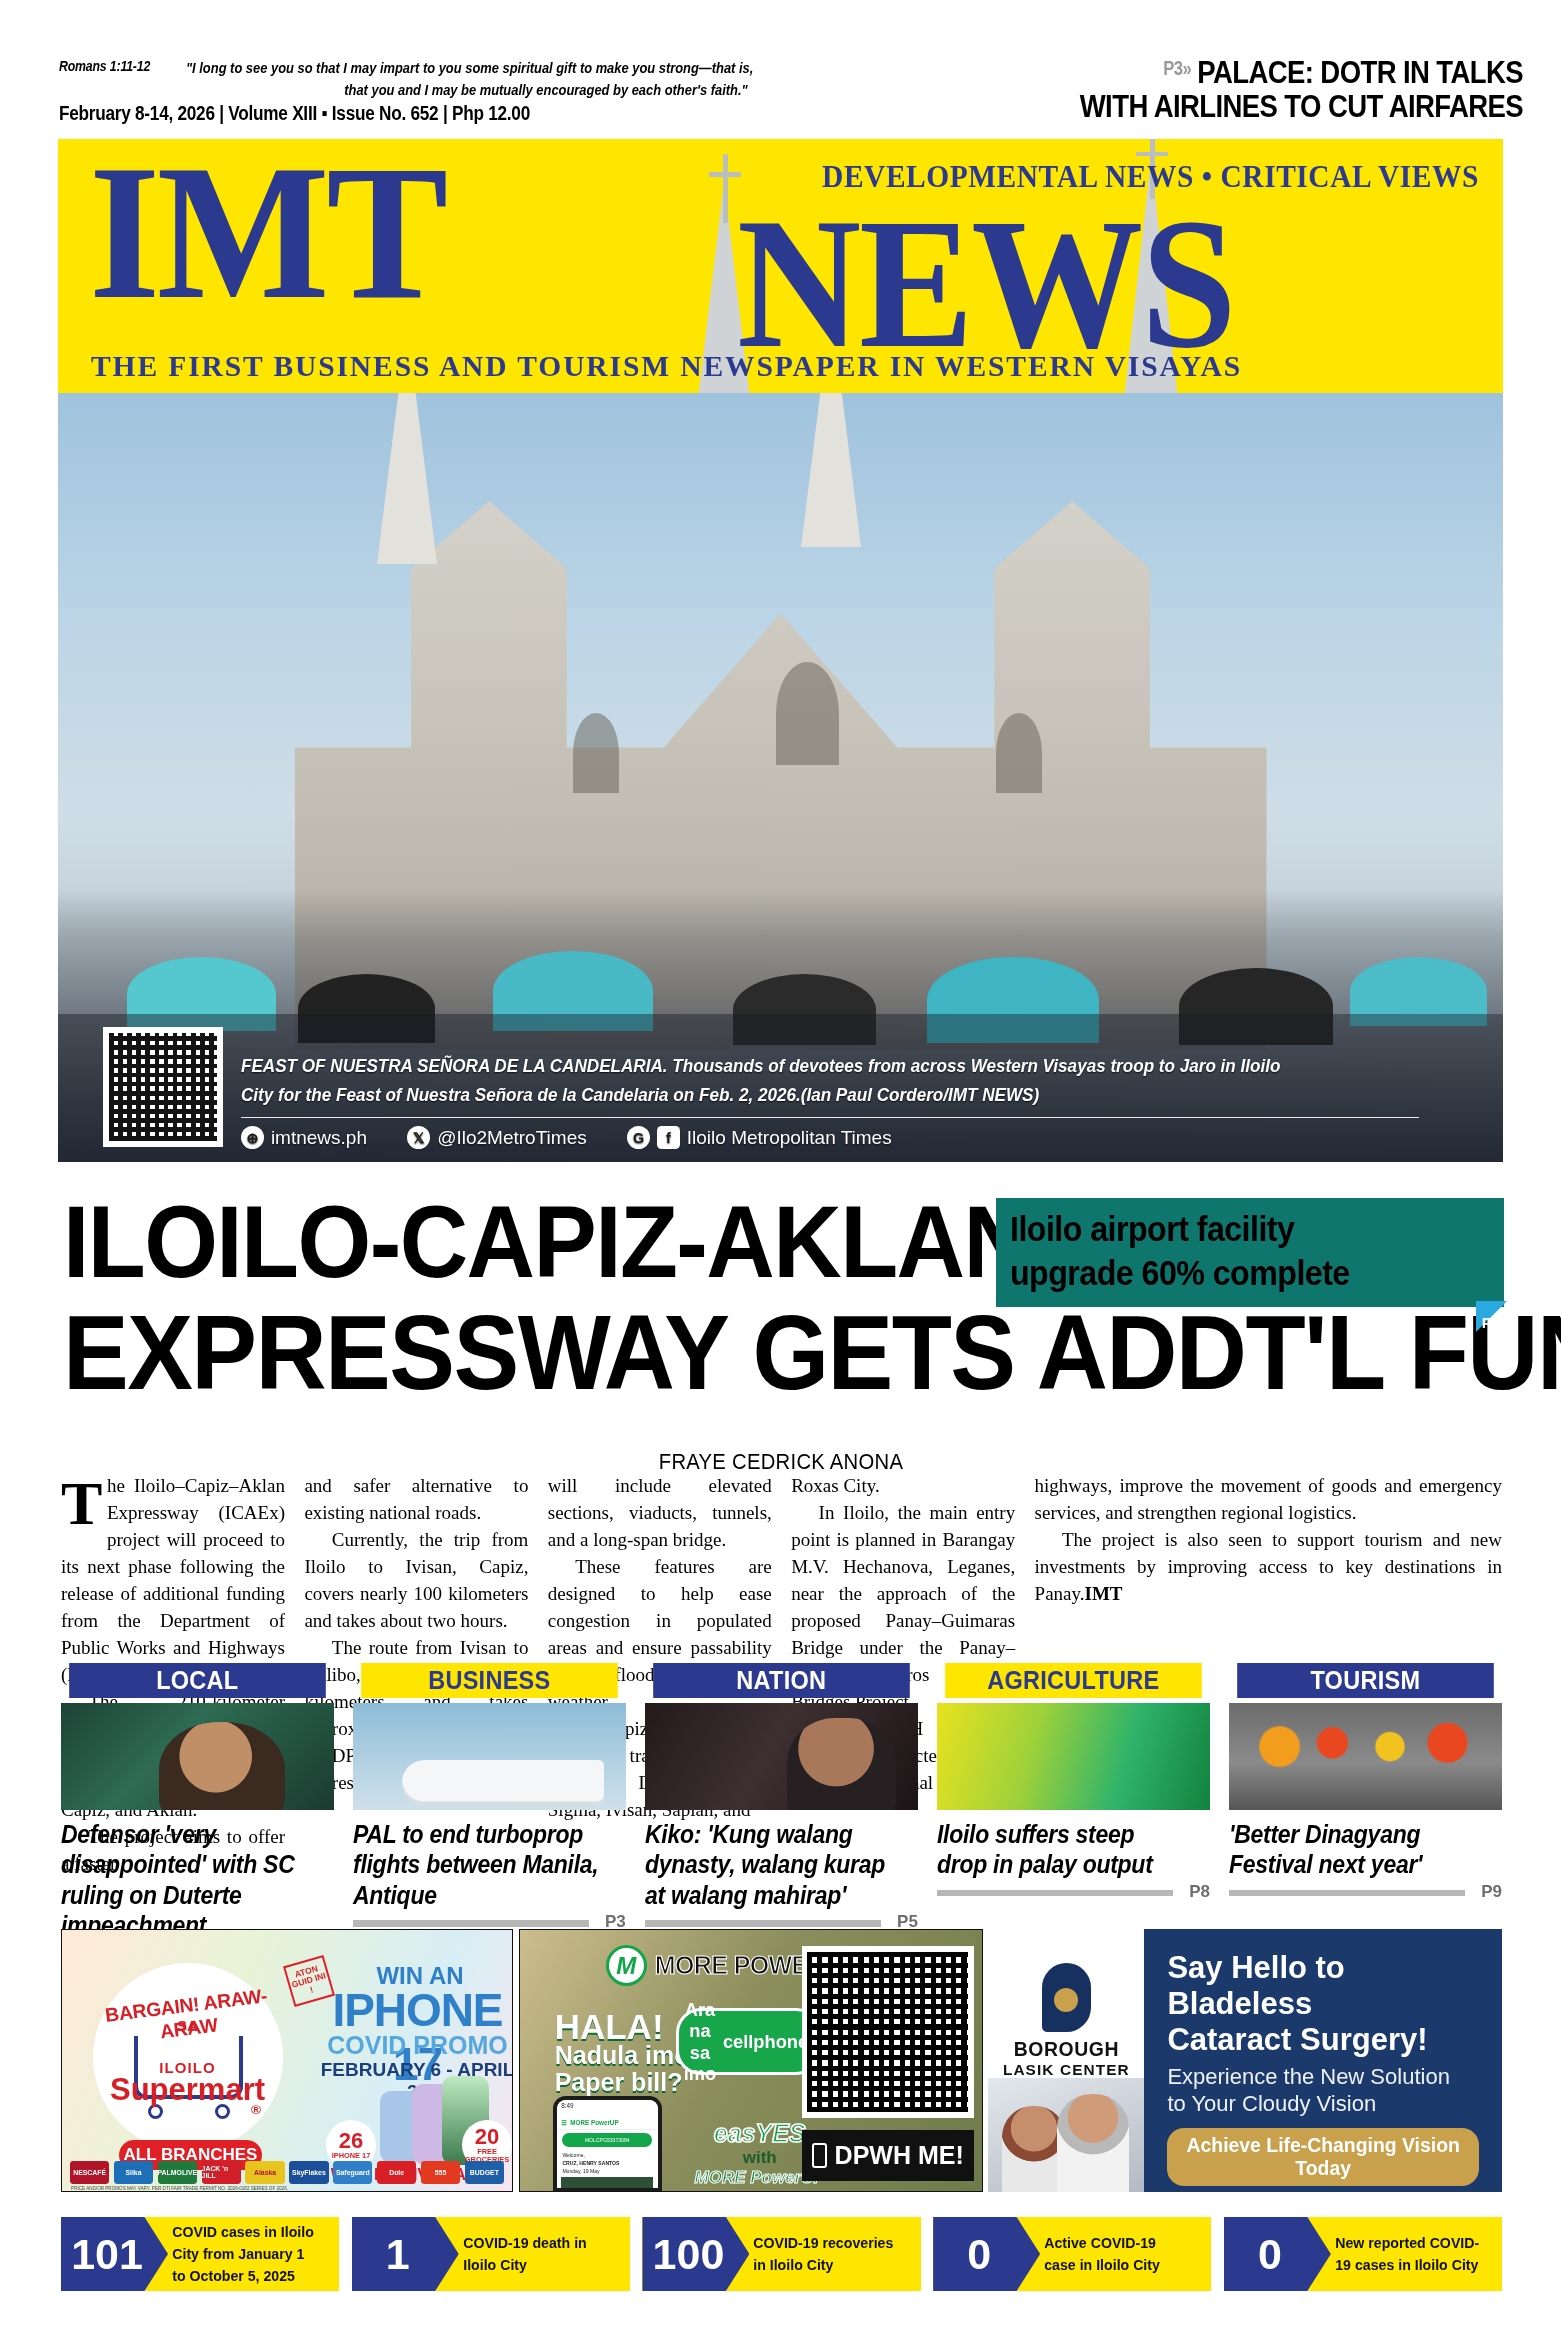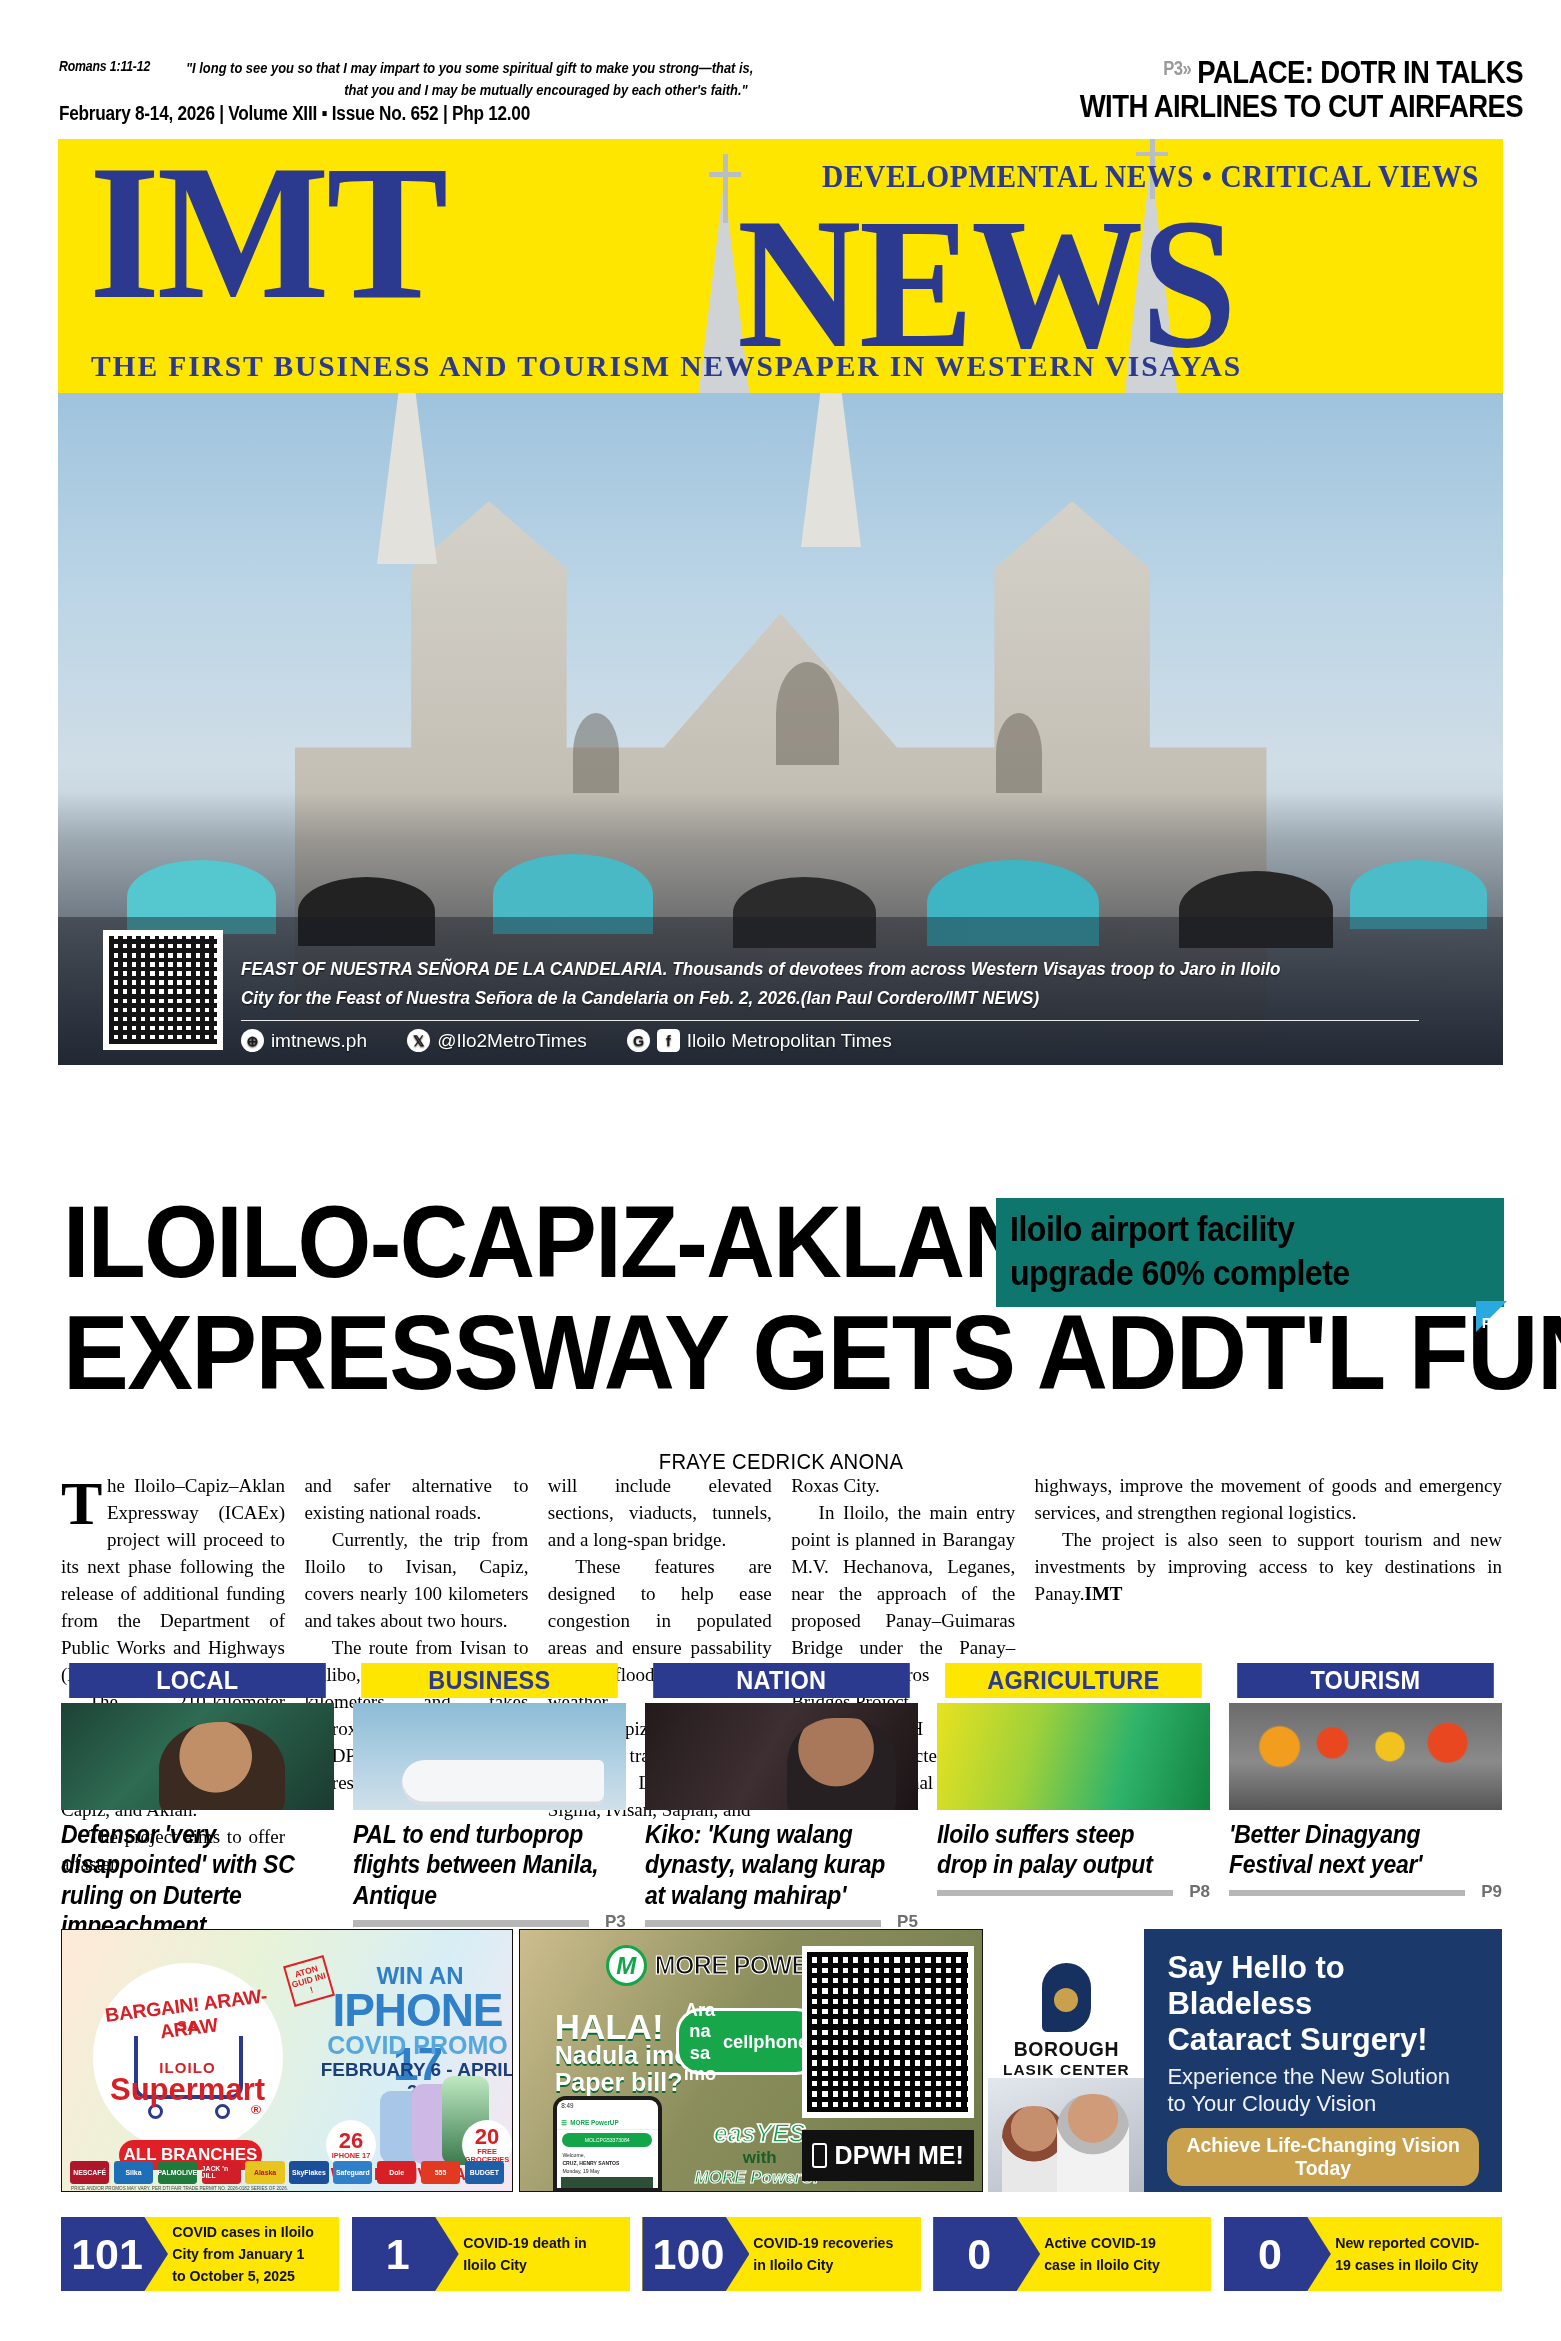--- a/index.html
+++ b/index.html
@@ -72,21 +72,21 @@
   
   .spire { position:absolute; bottom:-5.7px; width:0; height:0; z-index:4; }
   .spire-a { left:640px; border-left:26px solid transparent; border-right:26px solid transparent;
     border-bottom:217px solid #cfd3d6; }
   .spire-b { left:1066px; border-left:27.4px solid transparent; border-right:27.4px solid transparent;
     border-bottom:240px solid #cfd3d6; }
   .spire-cross { position:absolute; z-index:5; background:#b9bec2; }
 
   
   .photo {
-    position:absolute; left:58px; top:393px; width:1445px; height:672px;
+    position:absolute; left:58px; top:393px; width:1445px; height:769px;
     overflow:hidden; background:#4c1d95;
   }
   .sky { position:absolute; inset:0;
     background:linear-gradient(#9fc3dd 0%, #bcd5e6 30%, #cfdde6 55%, #a9b4bb 100%); }
   .church {
     position:absolute; left:50%; top:97px; transform:translateX(-50%);
     width:972px; height:560px;
     background:linear-gradient(#d5d2cb 0%, #c6c2b8 45%, #b0aba0 100%);
     clip-path:polygon(0% 100%, 0% 46%, 12% 46%, 12% 14%, 20% 2%, 28% 14%, 28% 46%,
        38% 46%, 50% 22%, 62% 46%, 72% 46%, 72% 14%, 80% 2%, 88% 14%, 88% 46%, 100% 46%, 100% 100%);

